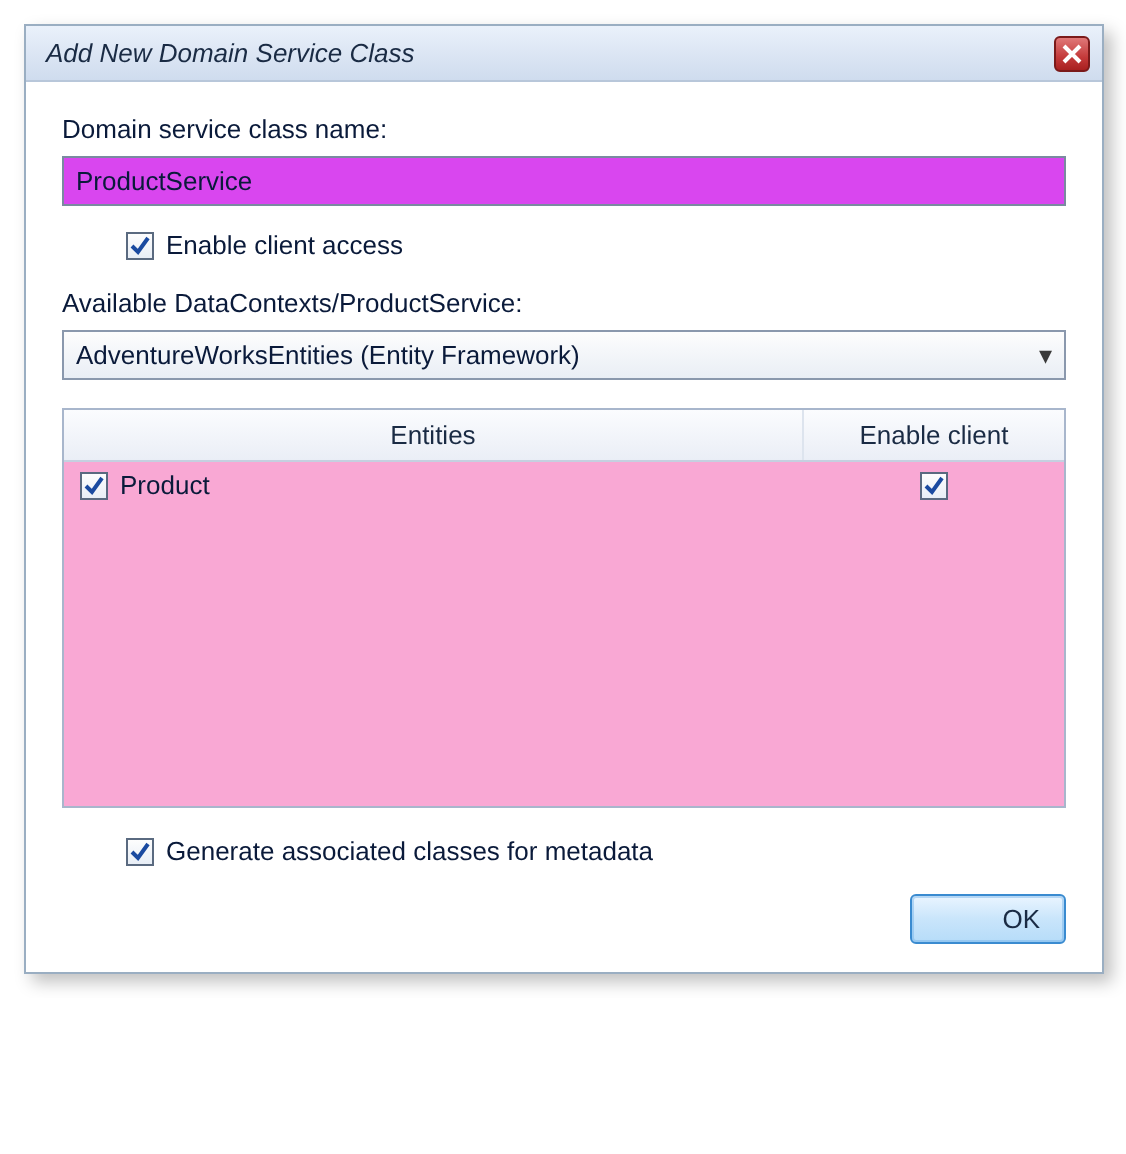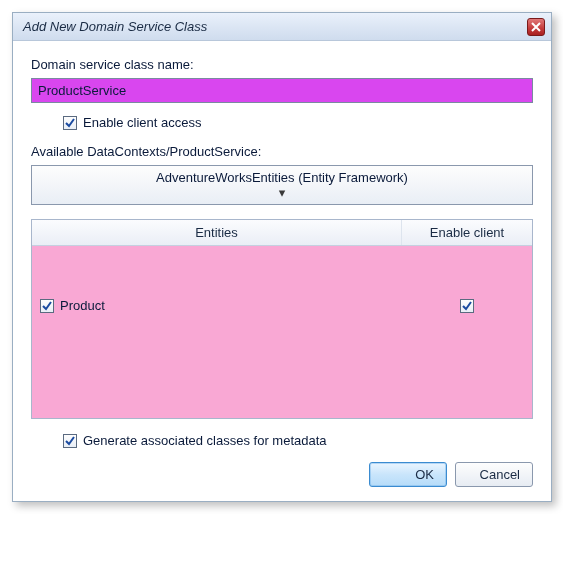--- a/index.html
+++ b/index.html
@@ -56,21 +56,20 @@
 .cb svg { width: 10px; height: 10px; }
 .cb-label { color: #0a1a3a; }
 .dropdown {
   width: 100%;
   border: 1px solid #8a98ad;
   background: linear-gradient(to bottom, #fdfdfd, #e9eef5);
   padding: 4px 6px;
   display: flex; align-items: center;
   margin-bottom: 14px;
   cursor: pointer;
-  flex-direction: column;
 }
 .dropdown .dd-text { flex: 1; color: #0a1a3a; }
 .dropdown .arrow { color: #3a3a3a; }
 .grid {
   border: 1px solid #a8b6cc;
   height: 200px;
   background: #f9a8d4;
   display: flex; flex-direction: column;
   margin-bottom: 14px;
 }
@@ -82,21 +81,21 @@
 .grid-header .col {
   padding: 5px 8px;
   color: #1a2b44;
   text-align: center;
   border-right: 1px solid #dde4ee;
 }
 .grid-header .col:last-child { border-right: none; }
 .col-entities { flex: 1; }
 .col-edit { width: 130px; }
 .grid-body { flex: 1; overflow: auto; }
-.grid-row { display: flex; padding: 4px 0; margin-top: 48px; }
+.grid-row { display: flex; padding: 4px 0; }
 .grid-row .cell-entity { flex: 1; display: flex; align-items: center; gap: 6px; padding-left: 8px; }
 .grid-row .cell-edit { width: 130px; display: flex; align-items: center; justify-content: center; }
 .entity-label { color: #0a1a3a; }
 .buttons {
   display: flex; justify-content: flex-end; gap: 8px; margin-top: 10px;
 }
 .btn {
   min-width: 78px;
   padding: 4px 12px;
   border: 1px solid #8a98ad;
@@ -174,17 +173,16 @@
       <div class="cb">
         <svg viewBox="0 0 10 10">
             <path d="M1 5 L4 8 L9 1" stroke="#1a4aa0" stroke-width="2" fill="none"></path>
           </svg>
       </div>
       <span class="cb-label">Generate associated classes for metadata</span>
     </div>
 
     <div class="buttons">
       <div class="btn primary">OK</div>
-      <div class="btn">Cancel</div>
     </div>
 
   </div>
 </div>
 
 </body></html>

